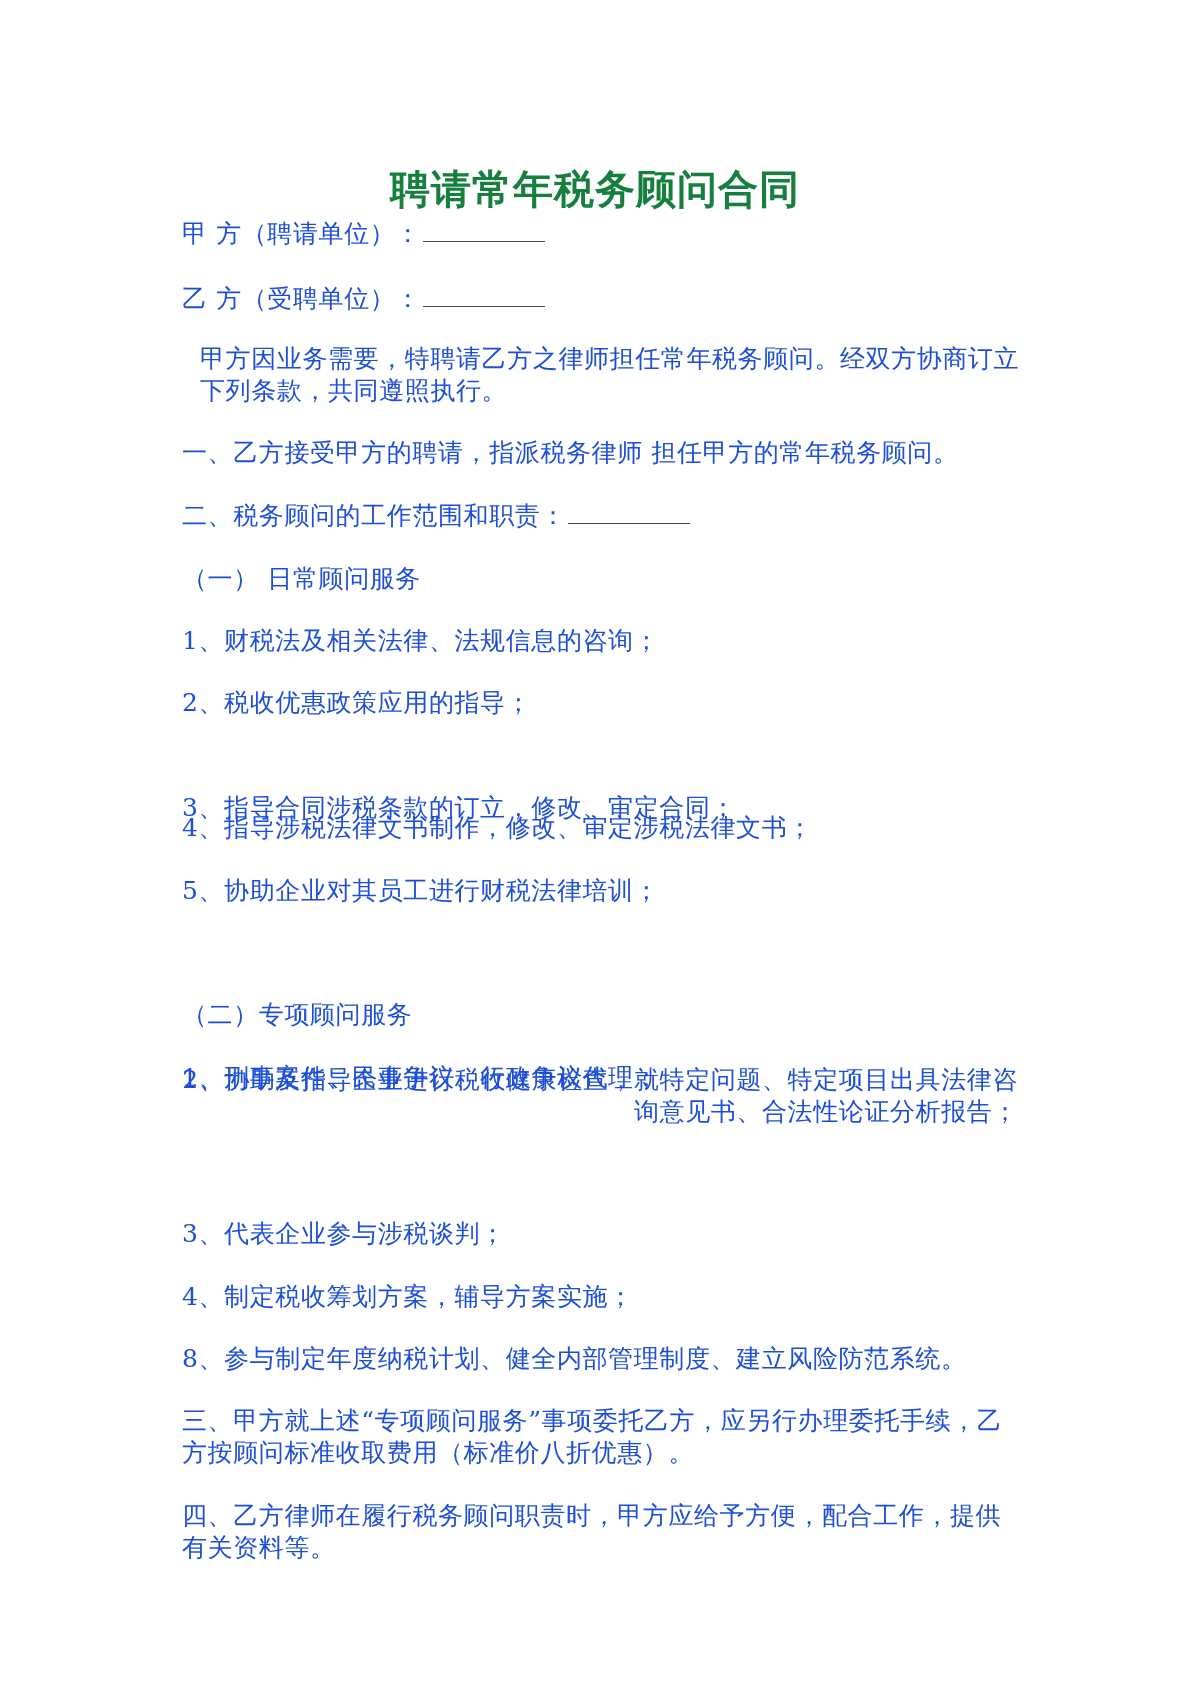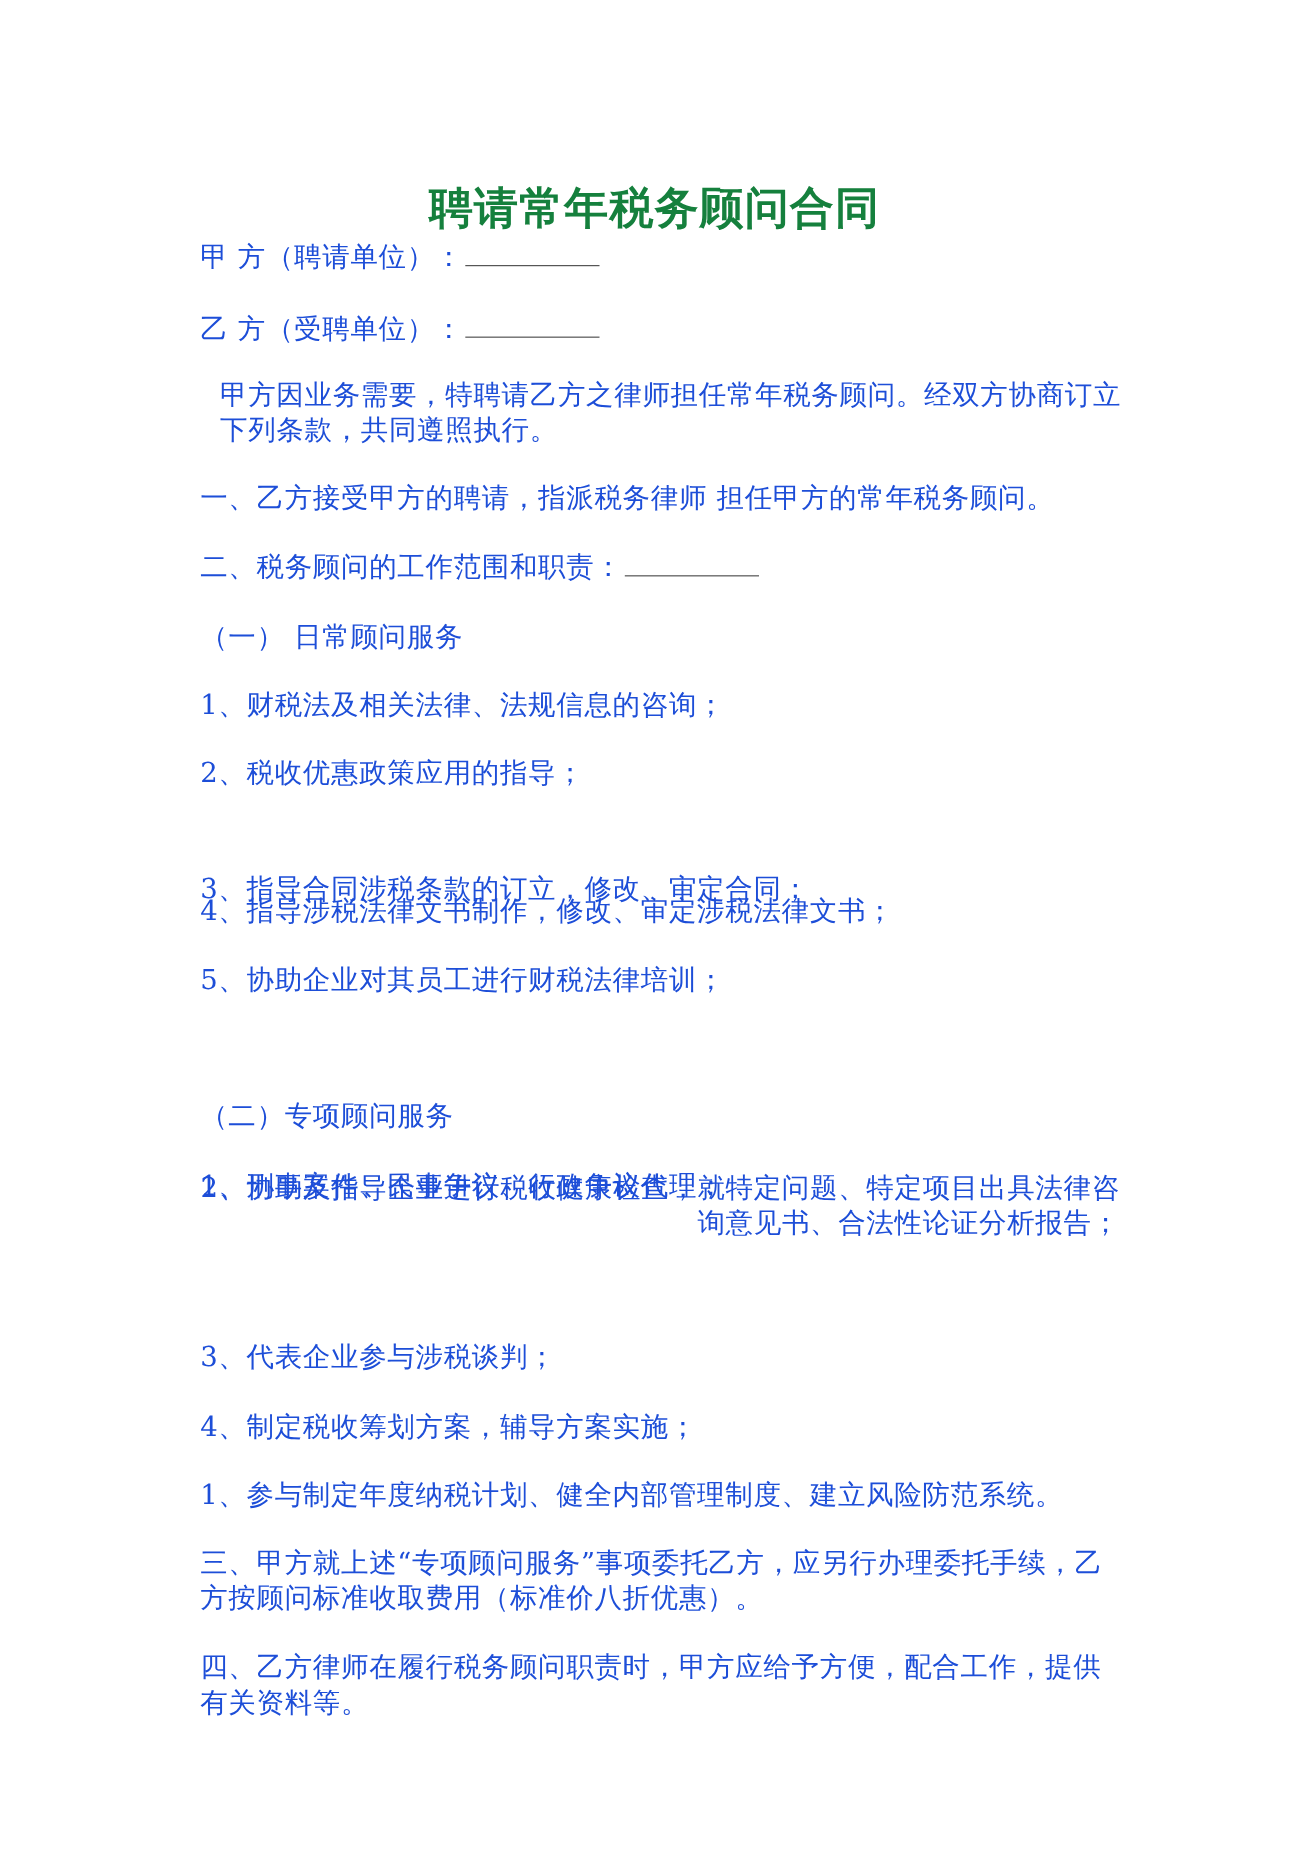--- a/index.html
+++ b/index.html
@@ -41,17 +41,17 @@
   <div class="p" style="top:687px;">2、税收优惠政策应用的指导；</div>
   <div class="p" style="top:752px;margin-top:40px;">3、指导合同涉税条款的订立，修改、审定合同；</div>
   <div class="p" style="top:812px;">4、指导涉税法律文书制作，修改、审定涉税法律文书；</div>
   <div class="p" style="top:875px;">5、协助企业对其员工进行财税法律培训；</div>
 
   <div class="p" style="top:999px;">（二）专项顾问服务</div>
   <div class="p" style="top:1062px;">1、刑事案件、民事争议、行政争议代理；</div>
   <div class="p" style="top:1064px;text-align:right;">2、协助及指导企业进行税收健康检查，就特定问题、特定项目出具法律咨询意见书、合法性论证分析报告；</div>
   <div class="p" style="top:1218px;">3、代表企业参与涉税谈判；</div>
   <div class="p" style="top:1281px;">4、制定税收筹划方案，辅导方案实施；</div>
-  <div class="p" style="top:1343px;">1、参与制定年度纳税计划、健全内部管理制度、建立风险防范系统。</div>
+  <div class="p" style="top:1343px;">8、参与制定年度纳税计划、健全内部管理制度、建立风险防范系统。</div>
 
   <div class="p" style="top:1405px;">三、甲方就上述“专项顾问服务”事项委托乙方，应另行办理委托手续，乙方按顾问标准收取费用（标准价八折优惠）。</div>
   <div class="p" style="top:1500px;">四、乙方律师在履行税务顾问职责时，甲方应给予方便，配合工作，提供有关资料等。</div>
 </div>
 
 </body></html>

